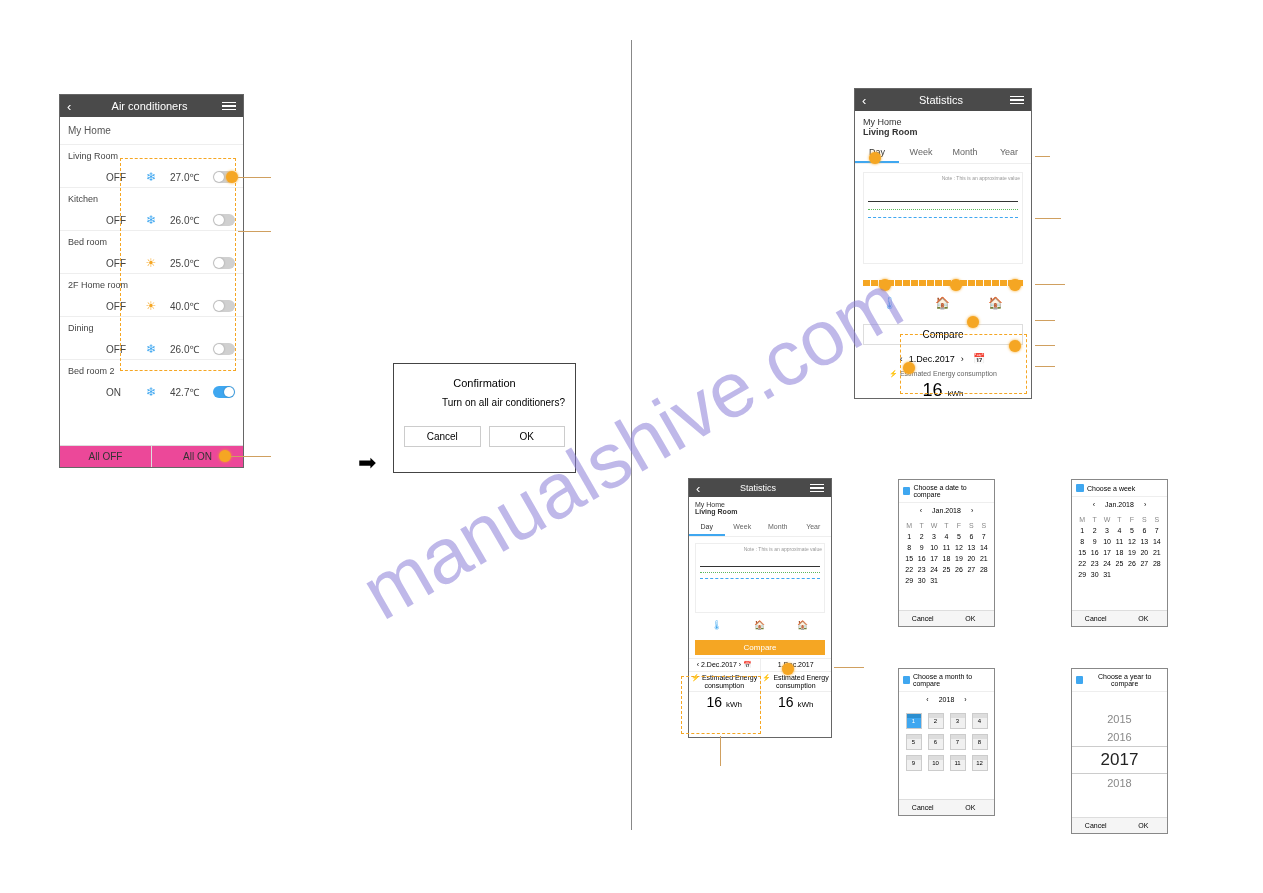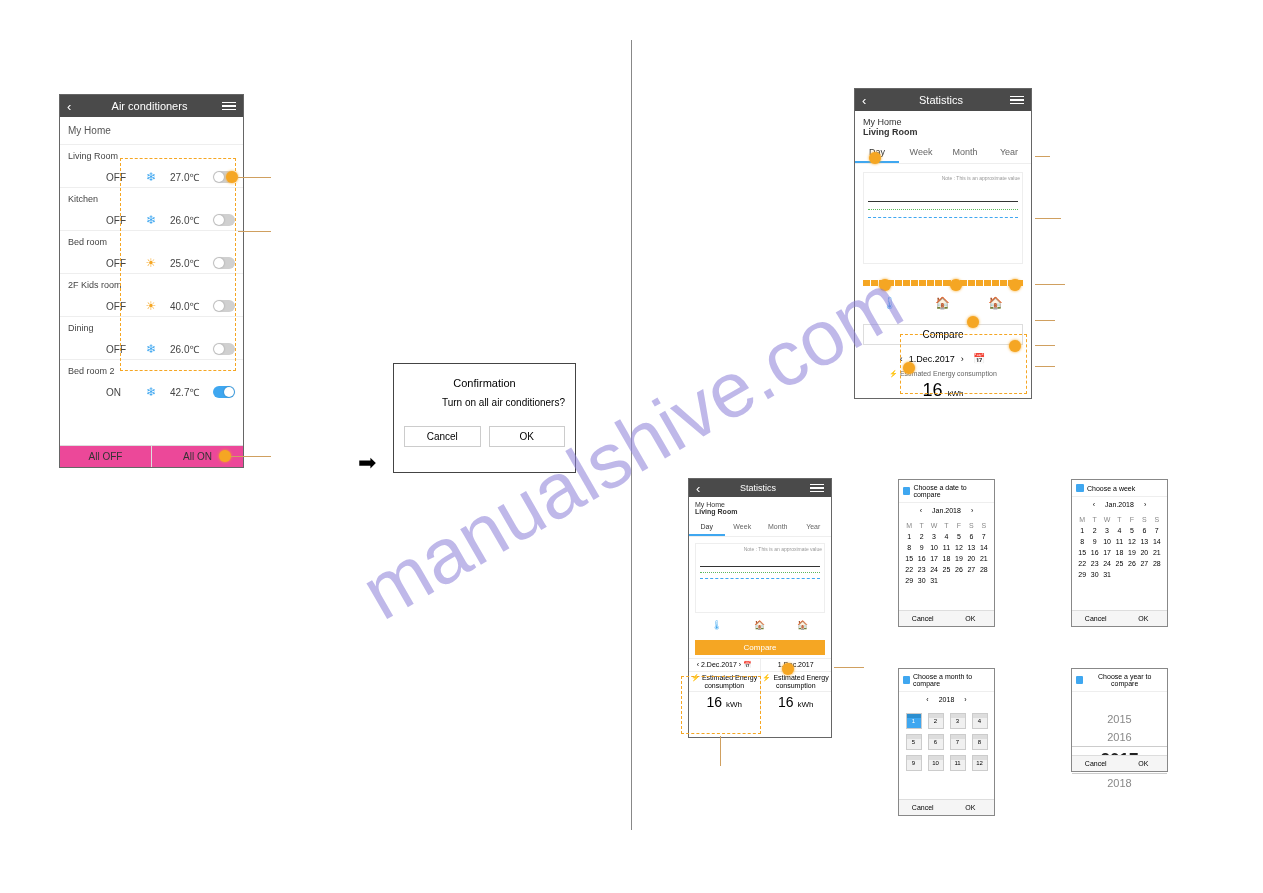--- a/index.html
+++ b/index.html
@@ -83,24 +83,24 @@
 .cal-grid div{font-size:7px;padding:2px 0}
 .cal-grid .hdr{color:#888}
 .cal-footer{position:absolute;bottom:0;left:0;right:0;display:flex;border-top:1px solid #ddd;background:#f5f5f5}
 .cal-footer button{flex:1;border:none;background:transparent;font-size:7px;padding:4px 0}
 .month-picker{position:absolute;width:97px;height:148px;border:1px solid #888;background:#fff;font-size:7px}
 .mp-grid{display:grid;grid-template-columns:repeat(4,1fr);gap:5px;padding:6px}
 .mp-cell{width:16px;height:16px;border:1px solid #ccc;display:flex;align-items:center;justify-content:center;font-size:6px;position:relative;margin:0 auto;background:#f0f0f0}
 .mp-cell::before{content:"";position:absolute;top:0;left:0;right:0;height:4px;background:#ddd}
 .mp-cell.sel{background:#3fa7f0;color:#fff}
 .mp-cell.sel::before{background:#2c8fd0}
-.year-picker{position:absolute;width:97px;height:104px;border:1px solid #888;background:#fff;font-size:7px;text-align:center}
+.year-picker{position:absolute;width:97px;height:166px;border:1px solid #888;background:#fff;font-size:7px;text-align:center}
 .yp-list{padding-top:18px}
 .yp-list div{padding:3px 0;color:#888;font-size:11px}
-.yp-list .sel{font-size:17px;color:#222;border-top:1px solid #ccc;border-bottom:1px solid #ccc;font-weight:bold}
+.yp-list .sel{font-size:17px;color:#222;border-top:1px solid #ccc;border-bottom:1px solid #ccc;font-weight:normal}
 .bolt-ic{color:#f5a623}
 </style>
 </head>
 <body>
 
 <div class="watermark">manualshive.com</div>
 <div class="divider"></div>
 
 <div class="screen ac-screen">
   <div class="topbar">
@@ -135,21 +135,21 @@
       <div>
         <div class="ac-row ac-label">Bed room</div>
   <div class="ac-row ac-detail">
     <span class="ac-state">OFF</span>
     <span class="ac-icon" style="color:#f5a623">☀</span>
     <span class="ac-temp">25.0℃</span>
     <span class="toggle "></span>
   </div>
       </div>
       <div>
-        <div class="ac-row ac-label">2F Kids room</div>
+        <div class="ac-row ac-label">2F Home room</div>
   <div class="ac-row ac-detail">
     <span class="ac-state">OFF</span>
     <span class="ac-icon" style="color:#f5a623">☀</span>
     <span class="ac-temp">40.0℃</span>
     <span class="toggle "></span>
   </div>
       </div>
       <div>
         <div class="ac-row ac-label">Dining</div>
   <div class="ac-row ac-detail">

